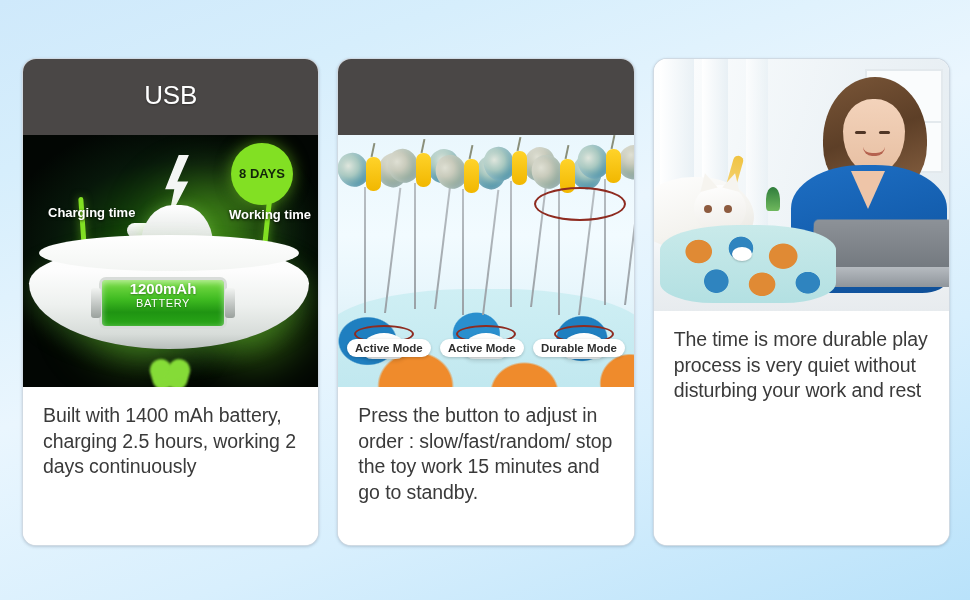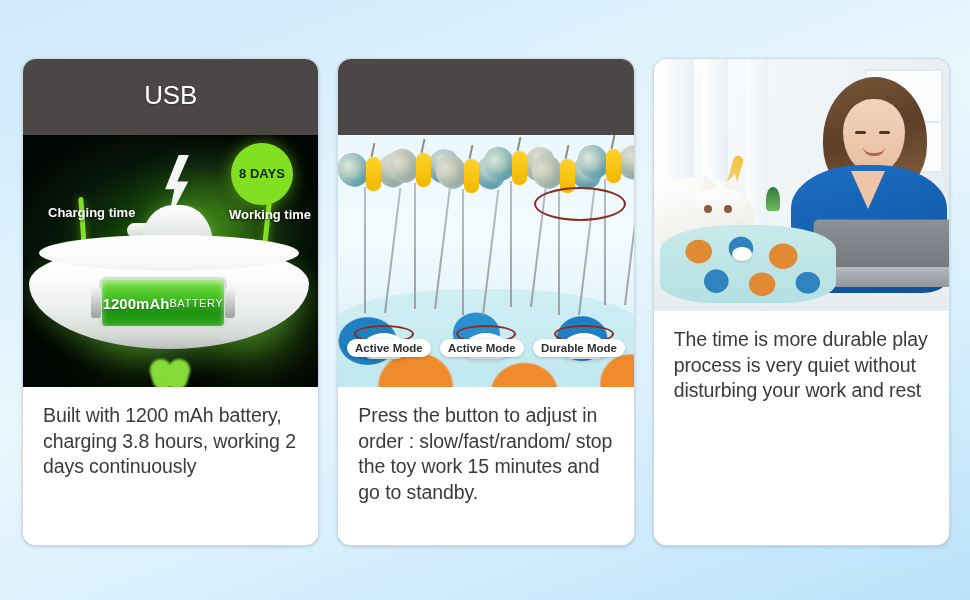--- a/index.html
+++ b/index.html
@@ -185,22 +185,22 @@
     border-radius: 50%;
   }
 
   .battery {
     position: absolute;
     left: 76px; top: 142px;
     width: 128px; height: 52px;
     background: linear-gradient(180deg, #7fe04a 0%, #3fbb21 42%, #1f9412 70%, #2aa818 100%);
     border: 3px solid #d8dcd9;
     border-radius: 7px;
-    display: flex; flex-direction: row;
-    align-items: center; justify-content: center;
+    display: flex; flex-direction: column;
+    align-items: center; 
     color: #ffffff;
     box-shadow: inset 0 2px 6px rgba(255,255,255,0.5);
   }
   .battery .cap-l, .battery .cap-r {
     position: absolute; top: 8px;
     width: 10px; height: 30px;
     background: linear-gradient(180deg,#f2f4f2,#9aa19d);
     border-radius: 3px;
   }
   .battery .cap-l { left: -11px; }
@@ -540,21 +540,21 @@
           <span class="b2">BATTERY</span>
         </div>
 
         <div class="heart">
           <span class="a"></span>
             <span class="b"></span>
         </div>
       </div>
 
       <div class="card-caption">
-        <p>Built with 1200 mAh battery, charging 3.8 hours, working 2 days continuously</p>
+        <p>Built with 1400 mAh battery, charging 2.5 hours, working 2 days continuously</p>
       </div>
     </div>
 
     <div class="card">
 
       <div class="card-header">
         <h2><br></h2>
       </div>
 
       <div class="card-media media-modes">

